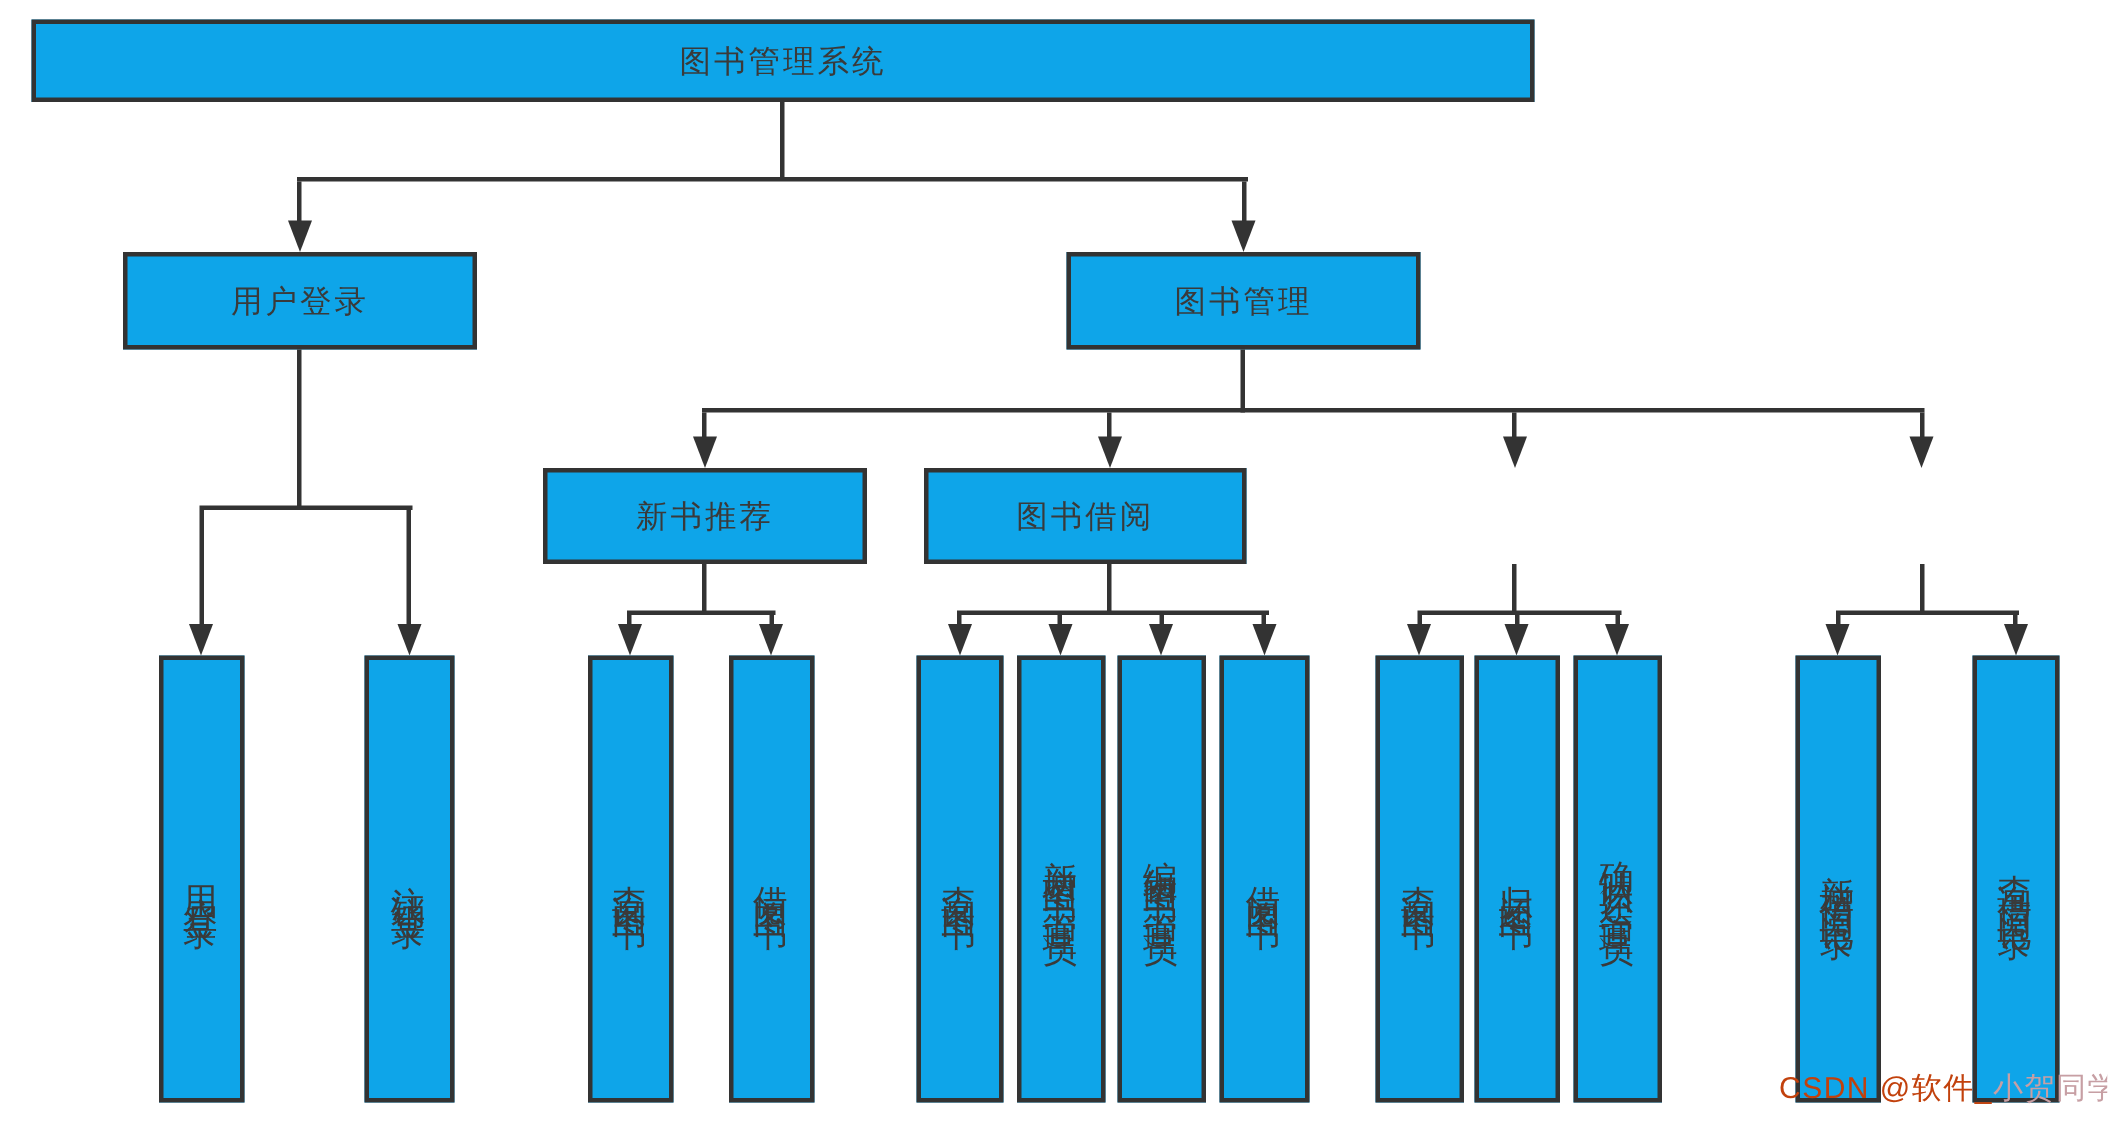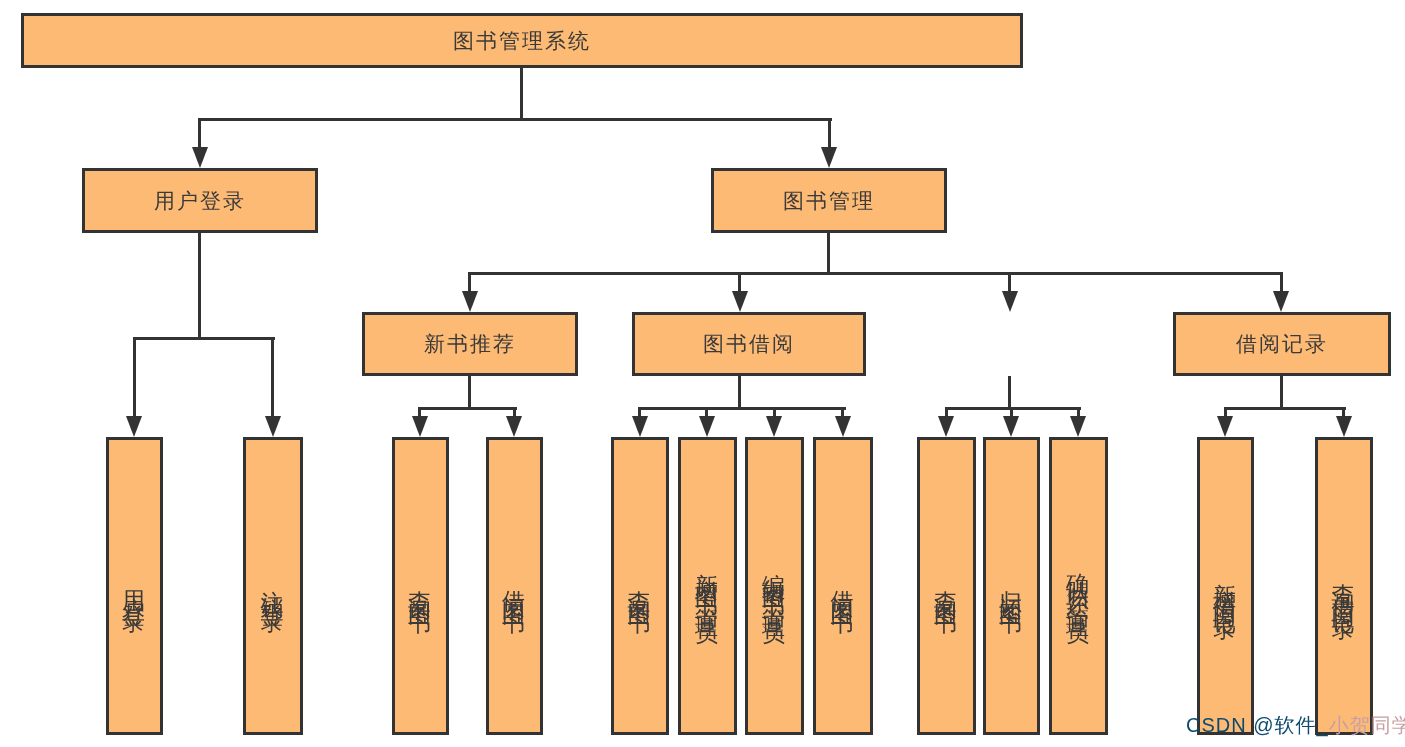--- a/index.html
+++ b/index.html
@@ -2,21 +2,21 @@
 <html><head>
 <meta charset="utf-8">
 <style>
   html,body { margin:0; padding:0; background:#ffffff; }
   .canvas {
     position:relative; width:1405px; height:747px; background:#ffffff;
     font-family:"Liberation Sans","DejaVu Sans",sans-serif; overflow:hidden;
   }
   .node {
     position:absolute; box-sizing:border-box; border:3px solid #333333;
-    background:#fdba74; display:flex; align-items:center; justify-content:center;
+    background:#0ea5e9; display:flex; align-items:center; justify-content:center;
     color:#3a3a3a;
   }
   .node.h { font-size:21px; letter-spacing:2px; font-weight:500; }
   .node.v {
     writing-mode:vertical-rl; text-orientation:mixed;
     font-size:23px; letter-spacing:7px; font-weight:500;
   }
   .line  { position:absolute; background:#333333; }
   .arrow {
     position:absolute; width:0; height:0;
@@ -32,22 +32,21 @@
 <body>
 
 <div class="canvas">
 
   <div class="node h" style="left:21px;top:13px;width:1002px;height:55px">图书管理系统</div>
 
   <div class="node h" style="left:82px;top:168px;width:236px;height:65px">用户登录</div>
   <div class="node h" style="left:362px;top:312px;width:216px;height:64px">新书推荐</div>
 
   <div class="node h" style="left:711px;top:168px;width:236px;height:65px">图书管理</div>
-  <div class="node h" style="left:632px;top:312px;width:234px;height:64px">图书借阅</div>
-  <div class="node h" style="left:1173px;top:312px;width:218px;height:64px">借阅记录</div>
+  <div class="node h" style="left:616px;top:312px;width:215px;height:64px">图书借阅</div>
 
   <div class="node v" style="left:106px;top:437px;width:57px;height:298px">用户登录</div>
   <div class="node v" style="left:243px;top:437px;width:60px;height:298px">注销登录</div>
 
   <div class="node v" style="left:392px;top:437px;width:57px;height:298px">查询图书</div>
   <div class="node v" style="left:486px;top:437px;width:57px;height:298px">借阅图书</div>
 
   <div class="node v" style="left:611px;top:437px;width:58px;height:298px">查询图书</div>
   <div class="node v" style="left:678px;top:437px;width:59px;height:298px">新增图书（管理员）</div>
   <div class="node v" style="left:745px;top:437px;width:59px;height:298px">编辑图书（管理员）</div>
@@ -109,15 +108,15 @@
       <div class="arrow" style="left: 766px; top: 416px; border-top-color: rgb(51, 51, 51);"></div>
       <div class="arrow" style="left: 835px; top: 416px; border-top-color: rgb(51, 51, 51);"></div>
       <div class="arrow" style="left: 938px; top: 416px; border-top-color: rgb(51, 51, 51);"></div>
       <div class="arrow" style="left: 1003px; top: 416px; border-top-color: rgb(51, 51, 51);"></div>
       <div class="arrow" style="left: 1070px; top: 416px; border-top-color: rgb(51, 51, 51);"></div>
       <div class="arrow" style="left: 1217px; top: 416px; border-top-color: rgb(51, 51, 51);"></div>
       <div class="arrow" style="left: 1336px; top: 416px; border-top-color: rgb(51, 51, 51);"></div>
     </div>
 
   <div class="watermark">
-    <span style="color: #0c4a6e;">CSDN @软件_</span><span style="color: rgb(199, 159, 164);">小贺同学</span>
+    <span style="color: #c2410c;">CSDN @软件_</span><span style="color: rgb(199, 159, 164);">小贺同学</span>
   </div>
 </div>
 
 </body></html>

